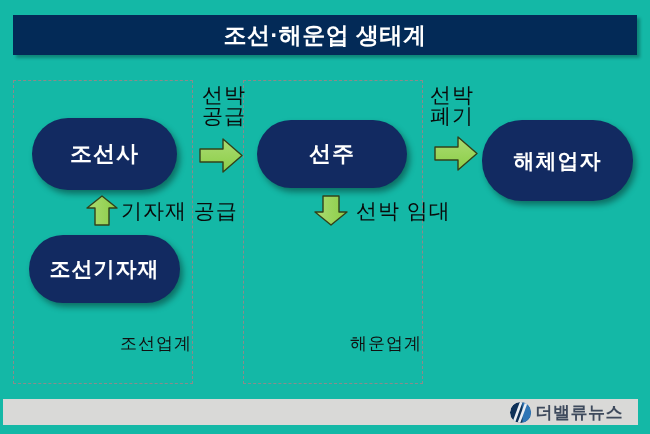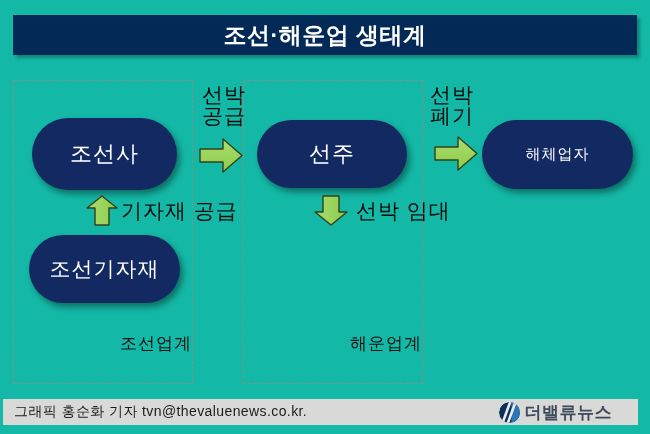--- a/index.html
+++ b/index.html
@@ -29,30 +29,30 @@
   .group-box.mid{left:243px;}
   .group-caption{
     position:absolute;bottom:28px;left:0;width:100%;
     text-align:right;font-size:17px;color:#111;letter-spacing:1px;
   }
   
   .pill{
     position:absolute;
     background:#122a61;
     border-radius:40px;
-    color:#ffffff;font-weight:normal;
+    color:#ffffff;font-weight:bold;
     display:flex;align-items:center;justify-content:center;
     box-shadow:3px 4px 6px rgba(0,0,0,0.40);
     letter-spacing:1px;
   }
   .pill-shipbuilder{left:32px;top:118px;width:145px;height:72px;font-size:22px;}
   .pill-equipment{left:29px;top:235px;width:151px;height:68px;font-size:21px;}
   .pill-shipowner{left:257px;top:120px;width:150px;height:68px;font-size:22px;}
   .pill-shipping-co{left:258px;top:234px;width:152px;height:69px;font-size:22px;}
-  .pill-dismantler{left:482px;top:120px;width:151px;height:69px;font-size:15px;}
+  .pill-dismantler{left:482px;top:120px;width:151px;height:81px;font-size:21px;}
   
   .flow-label{
     position:absolute;color:#0a0a0a;font-size:21px;line-height:21px;
     white-space:pre-line;letter-spacing:1px;
   }
   .label-ship-supply{left:202px;top:84px;}
   .label-ship-disposal{left:430px;top:84px;}
   .label-equipment-supply{left:121px;top:200px;}
   .label-ship-lease{left:356px;top:200px;}
   
@@ -65,21 +65,21 @@
   .footer-bar{
     position:absolute;left:3px;top:399px;width:635px;height:26px;
     background:#d9d9d7;
     display:flex;align-items:center;
   }
   .footer-credit{
     margin-left:11px;font-size:14px;color:#1c1c1c;letter-spacing:0.4px;
     flex:0 0 auto;
   }
   .footer-logo{
-    margin-left:auto;margin-right:26px;
+    margin-left:auto;margin-right:15px;
     display:flex;align-items:flex-start;gap:4px;
   }
   .footer-logo .logo-text{
     font-size:17px;font-weight:bold;color:#3e4a5c;letter-spacing:0.5px;
   }
 </style>
 </head>
 <body>
 
 <div class="page">
@@ -147,21 +147,20 @@
           <linearGradient id="g4" x1="0" y1="0" x2="1" y2="0">
         <stop offset="0" stop-color="#abdc72"></stop>
             <stop offset="1" stop-color="#8bcd47"></stop>
       </linearGradient>
         </defs>
       <path d="M17 30 L1 17 L9 17 L9 1 L25 1 L25 17 L33 17 Z" fill="url(#g4)" stroke="#33411a" stroke-width="1.4" stroke-linejoin="round"></path>
     </svg>
   </span>
 
   <div class="footer-bar">
-    <span class="footer-credit">그래픽 홍순화 기자 tvn@thevaluenews.co.kr.</span>
     <span class="footer-logo">
       <span style="display:inline-flex;">
         <svg width="23" height="23" viewBox="0 0 24 24">
           <defs>
               <clipPath id="lc">
                 <circle cx="12" cy="12" r="11"></circle>
               </clipPath>
             </defs>
           <g clip-path="url(#lc)">
             <circle cx="12" cy="12" r="11" fill="#0d3158"></circle>

